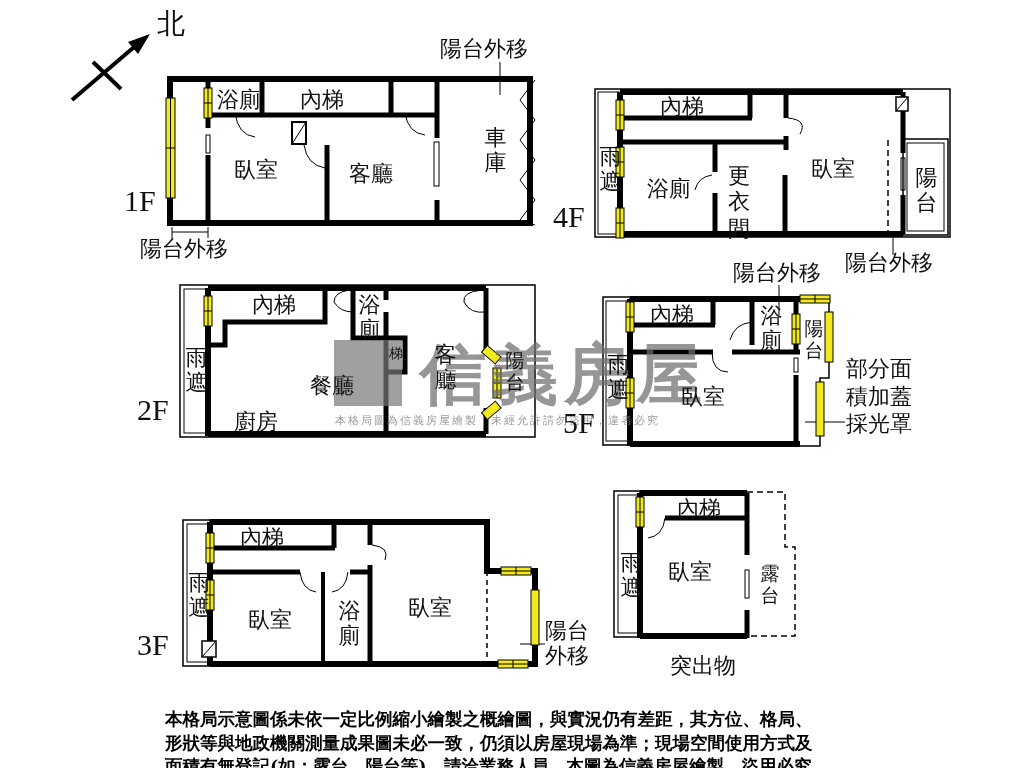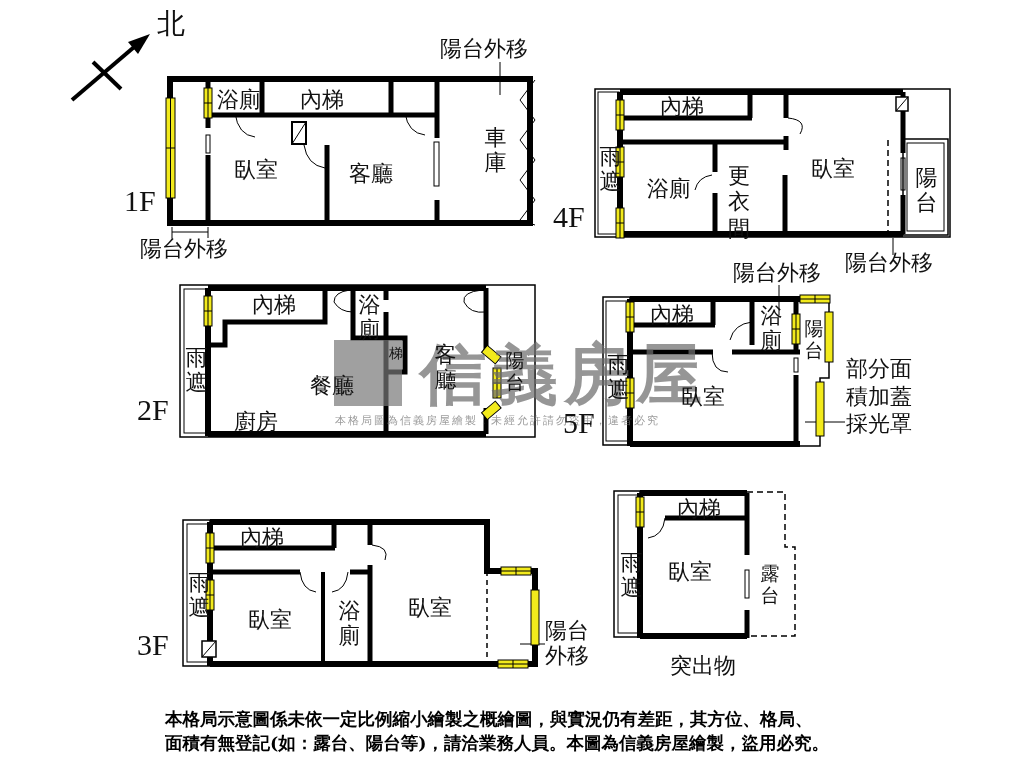--- a/index.html
+++ b/index.html
@@ -254,14 +254,15 @@
 <div class="lbl room" style="left:545px;top:618px;width:50px;white-space:normal;line-height:1.15;">陽台外移</div>
 
 <div class="lbl small" style="left:677px;top:498px;">內梯</div>
 <div class="vlbl small" style="left:620px;top:550px;">雨遮</div>
 <div class="lbl room" style="left:668px;top:561px;">臥室</div>
 <div class="vlbl mid" style="left:760px;top:563px;">露台</div>
 <div class="lbl room" style="left:670px;top:655px;">突出物</div>
 
 <div class="disclaimer">
   <div>本格局示意圖係未依一定比例縮小繪製之概繪圖，與實況仍有差距，其方位、格局、</div>
+  <div>形狀等與地政機關測量成果圖未必一致，仍須以房屋現場為準；現場空間使用方式及</div>
   <div>面積有無登記(如：露台、陽台等)，請洽業務人員。本圖為信義房屋繪製，盜用必究。</div>
 </div>
 
 </body></html>

